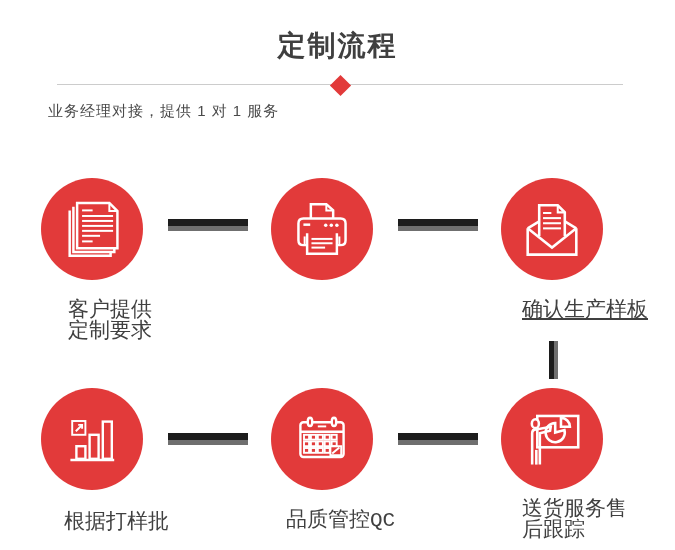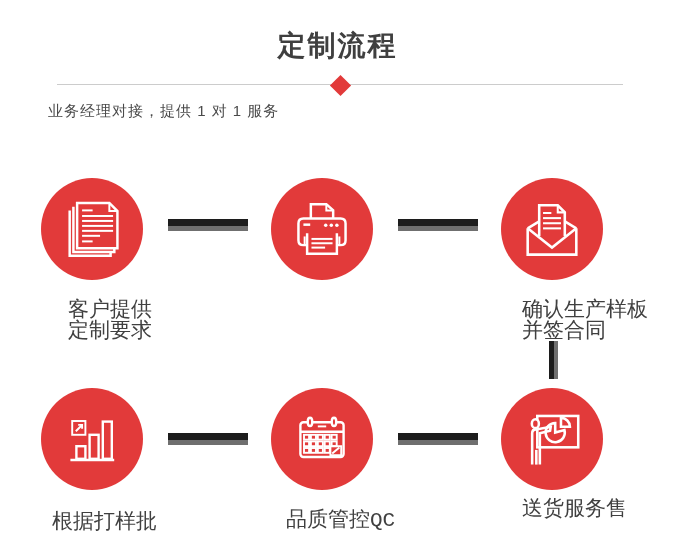--- a/index.html
+++ b/index.html
@@ -57,22 +57,22 @@
   }
   
   .c1 { left:41px;  top:165px; }
   .c2 { left:271px; top:165px; }
   .c3 { left:501px; top:165px; }
   .c4 { left:41px;  top:375px; }
   .c5 { left:271px; top:375px; }
   .c6 { left:501px; top:375px; }
   .l1 { left:68px;  top:285px; }
   .l2 { left:286px; top:285px; }
-  .l3 { left:522px; top:285px; }
-  .l4 { left:52px;  top:497px;text-align:right; }
+  .l3 { left:522px; top:285px;text-decoration:underline; }
+  .l4 { left:64px;  top:497px;text-align:right; }
   .l5 { left:286px; top:497px;font-family:Liberation Mono, monospace; }
   .l6 { left:522px; top:484px; }
   .h1a { left:168px; top:206px; }
   .h1b { left:398px; top:206px; }
   .h2a { left:168px; top:420px; }
   .h2b { left:398px; top:420px; }
   .v1  { left:549px; top:328px; }
 </style>
 </head>
 <body>
@@ -139,21 +139,20 @@
       <path class="thin" d="M36,41 H64"></path>
       <path class="thin" d="M36,49 H64"></path>
       <path d="M12,49 V90 H88 V49"></path>
       <path d="M12,49 L30,38"></path>
       <path d="M88,49 L70,38"></path>
       <path d="M12,49 L50,79 L88,49"></path>
     </svg>
   </div>
   <div class="step-label l3">
     <div>确认生产样板</div>
-    <div>并签合同</div>
   </div>
 
   <div class="circle c4">
     <svg class="icon" width="60" height="60" viewBox="0 0 100 100">
       <rect class="thin" x="17" y="20" width="22" height="23"></rect>
       <path class="thin" d="M23,37 L33,27"></path>
       <path class="thin" d="M27,26.5 H33.5 V33"></path>
       <rect x="24" y="62" width="15" height="21"></rect>
       <rect x="46" y="43" width="15" height="40"></rect>
       <rect x="68" y="21" width="15" height="62"></rect>
@@ -198,15 +197,16 @@
       <rect x="27" y="14" width="64" height="49"></rect>
       <path d="M55,40 L55,25 A15,15 0 1 0 69.5,36.1 Z"></path>
       <path d="M64,31 V17 A14,14 0 0 1 78,31 Z"></path>
       <ellipse class="fillred" cx="24" cy="26" rx="5.5" ry="7" stroke-width="3.5"></ellipse>
       <path stroke-width="3.5" d="M19,90 V41 Q19,35 25,35 L48,31 L47,37 L31,41 V90"></path>
       <path stroke-width="3.5" d="M25.5,67 V90"></path>
     </svg>
   </div>
   <div class="step-label l6">
     <div>送货服务售</div>
+    <div>后跟踪</div>
   </div>
 
 </div>
 
 </body></html>

